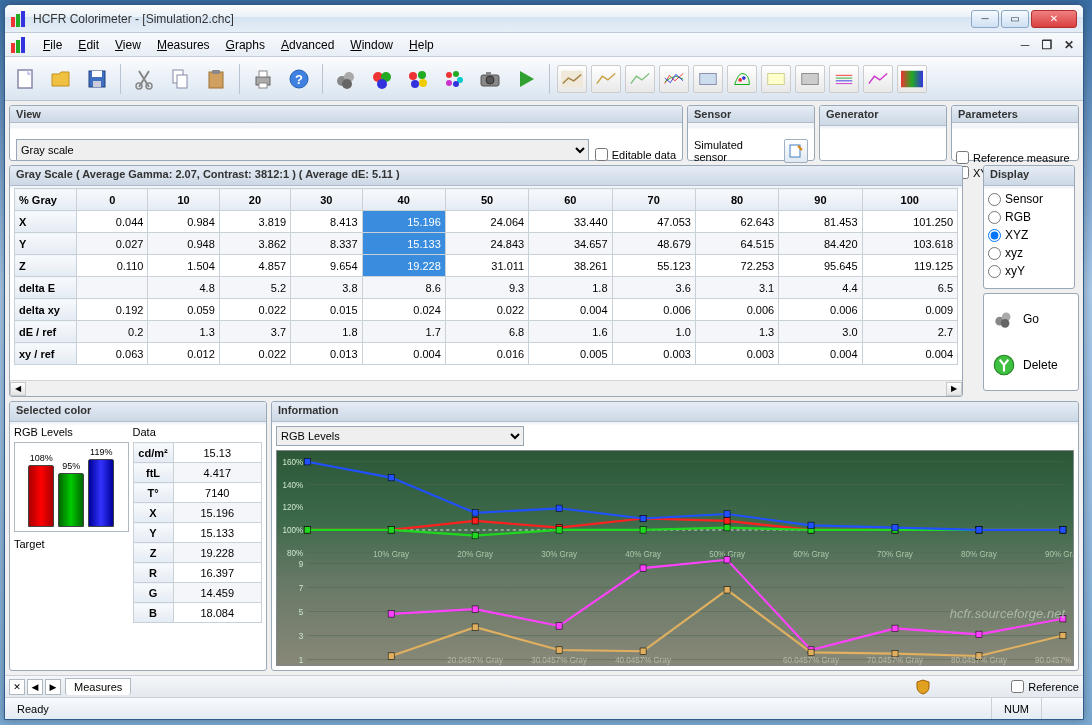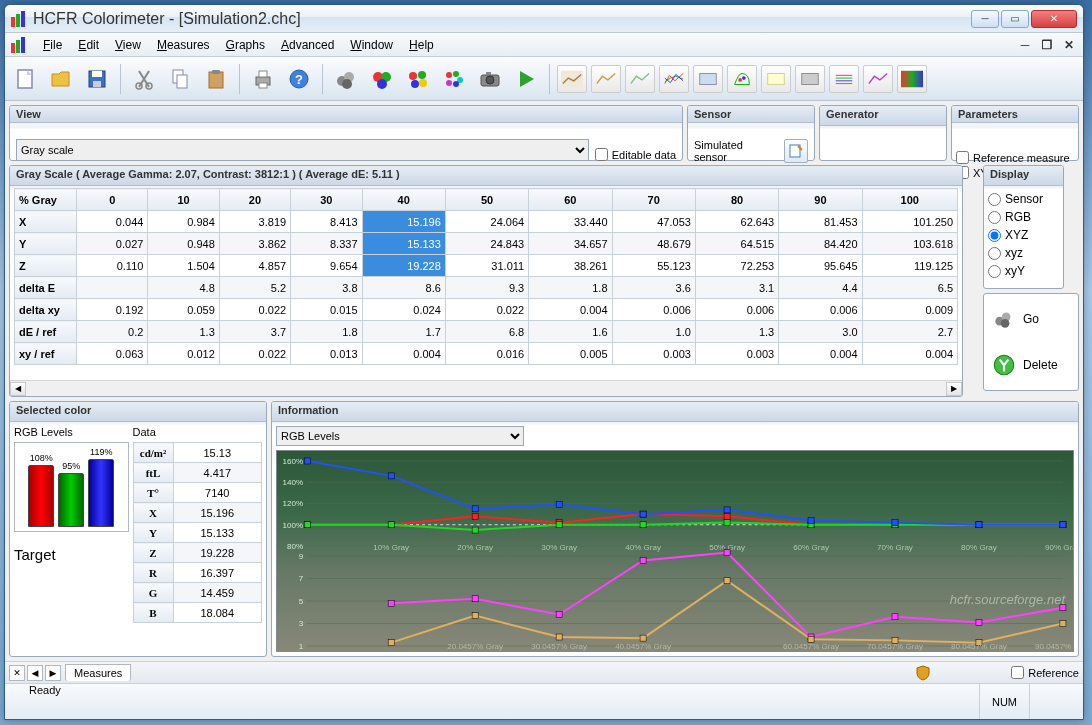--- a/index.html
+++ b/index.html
@@ -4,21 +4,21 @@
 <style>
 * { box-sizing: border-box; margin: 0; padding: 0; font-family: "Segoe UI", Tahoma, sans-serif; }
 body { width: 1092px; height: 725px; overflow: hidden; background: linear-gradient(to bottom, #3a6ea5 0%, #a8c8e8 40%, #7aa8d0 100%); }
 .window { width: 1080px; height: 716px; margin: 4px; background: #fff; border: 1px solid #2f5b8c; border-radius: 6px 6px 0 0; box-shadow: 0 0 8px rgba(0,0,0,0.3); display: flex; flex-direction: column; }
 .titlebar { height: 28px; background: linear-gradient(to bottom, #fdfdfd 0%, #eaf1f8 45%, #d6e4f2 46%, #e6eef7 100%); border-radius: 6px 6px 0 0; display: flex; align-items: center; padding: 0 6px; border-bottom: 1px solid #c0cad5; }
 .titlebar .app-icon { width: 16px; height: 16px; margin-right: 6px; display: inline-flex; }
 .titlebar .app-icon span { width: 4px; margin-right: 1px; }
 .titlebar .app-icon .r { background: #e33; height: 10px; margin-top: 6px; }
 .titlebar .app-icon .g { background: #2a2; height: 13px; margin-top: 3px; }
 .titlebar .app-icon .b { background: #33d; height: 16px; }
-.titlebar .title { font-size: 16px; color: #333; flex: 1; }
+.titlebar .title { font-size: 12px; color: #333; flex: 1; }
 .winbtns { display: flex; gap: 2px; }
 .winbtn { width: 28px; height: 18px; border: 1px solid #8da8c4; border-radius: 3px; background: linear-gradient(to bottom,#f5faff,#cde0f3); display:flex; align-items:center; justify-content:center; font-size:10px; color:#333; cursor:pointer; }
 .winbtn.close { background: linear-gradient(to bottom,#f08080,#d94040); border-color:#b03030; color:#fff; width:46px; }
 .menubar { height: 24px; background: linear-gradient(to bottom,#f8fafd,#e8eef5); border-bottom:1px solid #c5ced8; display:flex; align-items:center; padding:0 6px; font-size:12px; }
 .menubar .app-icon { width:16px; height:16px; margin-right:8px; display:inline-flex; }
 .menubar .app-icon span { width:4px; margin-right:1px; }
 .menubar .app-icon .r { background:#e33; height:10px; margin-top:6px;}
 .menubar .app-icon .g { background:#2a2; height:13px; margin-top:3px;}
 .menubar .app-icon .b { background:#33d; height:16px;}
 .menuitem { padding:3px 8px; cursor:pointer; }
@@ -53,56 +53,56 @@
 table.grid { border-collapse:collapse; width:100%; font-size:11px; background:#fff; }
 table.grid th, table.grid td { border:1px solid #c8d0d8; padding:3px 4px; text-align:right; height:22px; }
 table.grid th { background:linear-gradient(to bottom,#f8fafd,#e4ebf3); text-align:center; font-weight:bold; }
 table.grid th.rowhdr { text-align:left; width:62px; }
 table.grid td.sel { background:#3a8dde; color:#fff; }
 table.grid tr.alt td { background:#f4f6f9; }
 table.grid tr.alt td.sel { background:#3a8dde; }
 .hscroll { height:16px; background:#f0f0f0; border-top:1px solid #d4d4d4; display:flex; align-items:center; }
 .hscroll .arrow { width:16px; height:14px; border:1px solid #c8c8c8; background:linear-gradient(to bottom,#fff,#e4e4e4); display:flex; align-items:center; justify-content:center; font-size:8px; cursor:pointer; }
 .hscroll .track { flex:1; }
-.display-panel { width:81px; height: 232px; }
+.display-panel { width:92px; height: 232px; }
 .display-panel .body { flex-direction:column; align-items:flex-start; gap:4px; padding:6px 4px; }
 .display-panel label { display:flex; gap:4px; font-size:12px; align-items:center; }
 .action-panel { width:96px; height:98px; border:1px solid #9aa8b8; border-radius:3px; background:#fff; margin-top:4px; display:flex; flex-direction:column; padding:4px; gap:4px; }
 .action-btn { display:flex; align-items:center; gap:6px; height:42px; cursor:pointer; padding:2px; border:1px solid transparent; border-radius:2px; font-size:12px; }
 .row3 { display:flex; gap:4px; flex:1; min-height:0; }
 .selcol-panel { width:258px; }
 .selcol-body { display:flex; padding:4px; gap:4px; flex:1; }
 .rgb-bars { width:115px; display:flex; flex-direction:column; }
 .rgb-bars .lbl { font-size:11px; margin-bottom:4px; }
 .bars-box { border:1px solid #b0b8c0; background:#fff; height:90px; display:flex; align-items:flex-end; justify-content:center; gap:4px; padding:4px; position:relative; }
 .bar-wrap { display:flex; flex-direction:column; align-items:center; }
 .bar-wrap .pct { font-size:9px; margin-bottom:2px; }
 .bar3d { width:26px; border:1px solid #444; border-radius:2px 2px 0 0; }
 .bar3d.r { background:linear-gradient(to right,#a00,#f00,#a00); height:62px; }
 .bar3d.g { background:linear-gradient(to right,#060,#0c0,#060); height:54px; }
 .bar3d.b { background:linear-gradient(to right,#009,#33f,#009); height:68px; }
-.target-lbl { font-size:15px; margin-top:14px; }
+.target-lbl { font-size:11px; margin-top:6px; }
 .data-tbl-wrap { width:130px; display:flex; flex-direction:column; }
 .data-tbl-wrap .lbl { font-size:11px; margin-bottom:4px; }
 table.mini { border-collapse:collapse; font-size:11px; width:100%; }
 table.mini th, table.mini td { border:1px solid #c8d0d8; padding:2px 4px; height:20px; }
-table.mini th { background:linear-gradient(to bottom,#f8fafd,#e4ebf3); text-align:center; width:40px;font-family:Liberation Serif, serif; }
+table.mini th { background:linear-gradient(to bottom,#f8fafd,#e4ebf3); text-align:center; width:40px; }
 table.mini td { text-align:center; background:#fff; }
 table.mini tr.alt td { background:#f4f6f9; }
 .info-panel { flex:1; }
 .info-body { flex:1; padding:4px; display:flex; flex-direction:column; gap:4px; }
 .info-body select { width:248px; height:20px; font-size:11px; border:1px solid #98a8b8; }
 .chart-area { flex:1; border:1px solid #808890; background:linear-gradient(to bottom,#2c5838 0%,#3a6848 30%,#667866 60%,#888878 100%); position:relative; }
 .chart-area svg { position:absolute; inset:0; width:100%; height:100%; }
 .tabs-row { height:22px; background:linear-gradient(to bottom,#f4f6f9,#e4e9ef); border-top:1px solid #c8d0d8; display:flex; align-items:center; padding:0 4px; font-size:11px; }
 .tab-nav { display:flex; gap:2px; }
 .tab-nav .nb { width:16px; height:16px; border:1px solid #b0b8c0; background:#fff; display:flex; align-items:center; justify-content:center; font-size:9px; cursor:pointer; }
 .tab { padding:2px 8px; border:1px solid #b0b8c0; border-bottom:none; background:#fff; margin-left:4px; border-radius:0 0 3px 3px; }
 .tabs-row .spacer { flex:1; }
-.statusbar { height:36px; background:linear-gradient(to bottom,#f8fafd,#e4ebf3); border-top:1px solid #c8d0d8; display:flex; align-items:flex-start; padding:0 24px; font-size:11px; }
+.statusbar { height:22px; background:linear-gradient(to bottom,#f8fafd,#e4ebf3); border-top:1px solid #c8d0d8; display:flex; align-items:center; padding:0 12px; font-size:11px; }
 .statusbar .spacer { flex:1; }
 .statusbar .cell { border-left:1px solid #c8d0d8; padding:0 12px; height:100%; display:flex; align-items:center; }
 .watermark { position:absolute; right:8px; bottom:44px; color:#aab8aa; font-size:13px; font-style:italic; }
 .disp-col { display:flex; flex-direction:column; }
 </style>
 </head>
 <body>
 
 <div class="window">
   <div class="titlebar">

